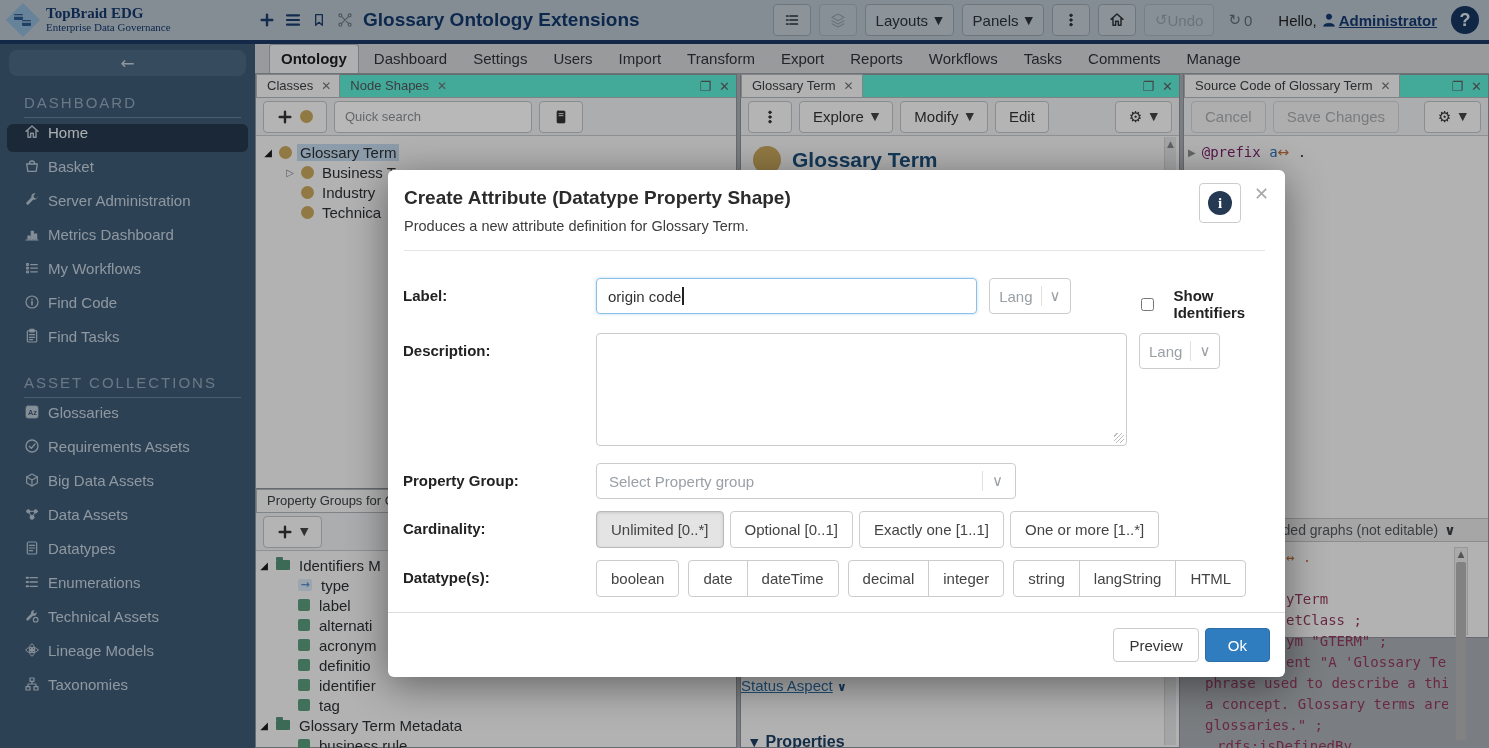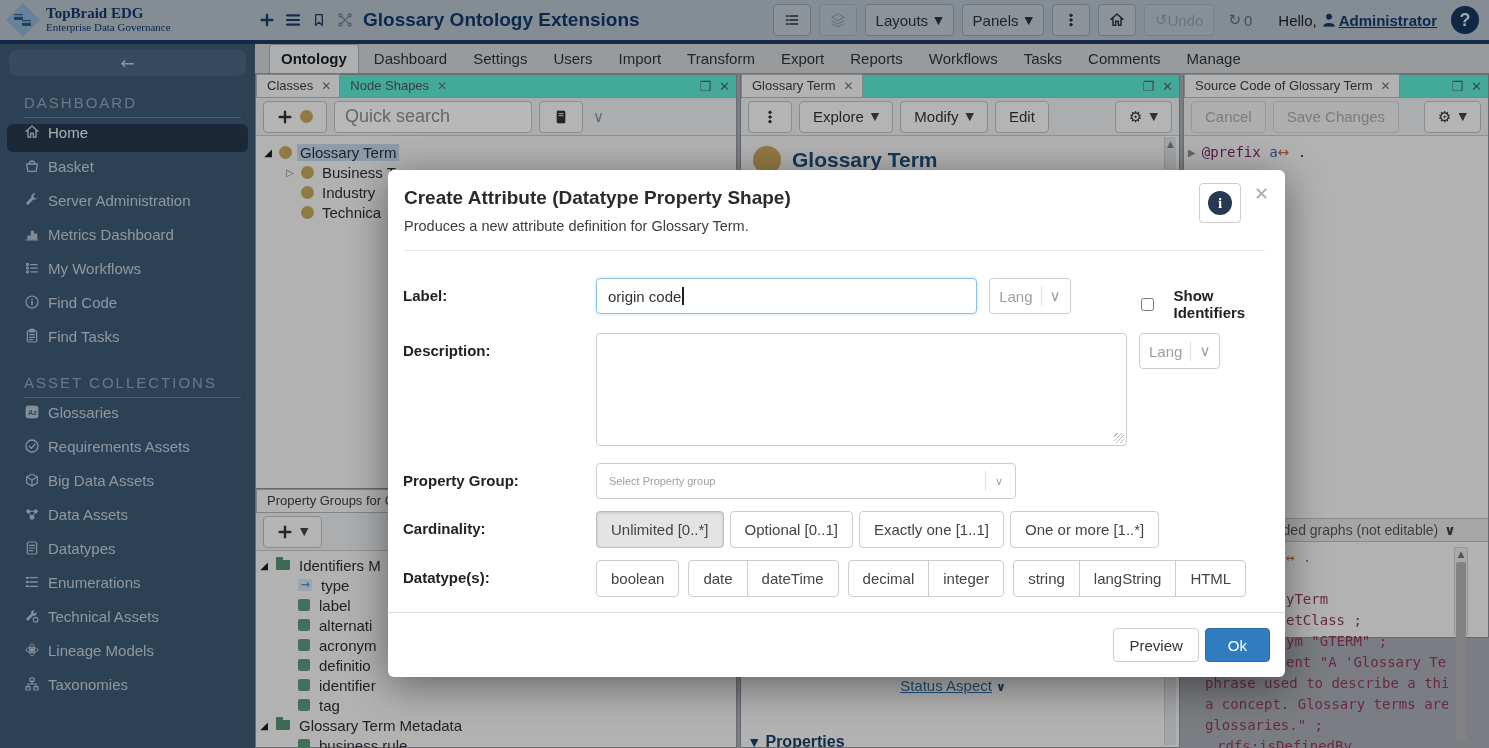--- a/index.html
+++ b/index.html
@@ -62,21 +62,21 @@
   .pbtn{height:32px;background:#fafafa;border:1px solid #c2c2c2;border-radius:4px;color:#333;
         font-size:15px;display:flex;align-items:center;justify-content:center;padding:0 13px;gap:7px;white-space:nowrap;}
   .pbtn .caret{font-size:11px;color:#444;}
   .pbtn.disabled{color:#a9adb0;background:#f1f1f1;border-color:#d4d4d4;}
   .gear-btn{margin-left:auto;}
 
   
   .panel-classes{left:255px;top:74px;width:482px;height:415px;}
   .qsearch{width:198px;height:32px;background:#fff;border:1px solid #c2c2c2;border-radius:4px;
            display:flex;align-items:center;padding:0 8px;color:#8b9096;font-size:15px;}
-  .qsearch input{border:none;outline:none;flex:1;font-size:18px;color:#333;font-family:inherit;background:transparent;}
+  .qsearch input{border:none;outline:none;flex:1;font-size:13px;color:#333;font-family:inherit;background:transparent;}
   .qsearch input::placeholder{color:#8b9096;}
   .qsearch .sep{width:1px;height:20px;background:#ddd;margin:0 7px;}
   .tree{font-size:15px;color:#2d3135;padding:6px 0 0 6px;}
   .trow{display:flex;align-items:center;height:20px;gap:5px;}
   .tcaret{width:12px;text-align:center;color:#1b1b1b;font-size:10px;flex:0 0 auto;}
   .tcaret.hollow{color:#7a7f83;}
   .gold{width:13px;height:13px;border-radius:50%;background:#c9a85e;flex:0 0 auto;}
   .tlabel{padding:0 3px;white-space:nowrap;}
   .tlabel.sel{background:#c2d9ec;}
   .tchild{margin-left:22px;}
@@ -91,21 +91,21 @@
   .tyarrow{width:14px;height:12px;background:#d7e7f5;border-radius:2px;color:#5b8fc9;font-size:11px;line-height:12px;
            text-align:center;font-weight:bold;flex:0 0 auto;}
 
   
   .panel-gt{left:740px;top:74px;width:440px;height:674px;}
   .gt-head{display:flex;align-items:center;gap:11px;padding:10px 0 0 12px;}
   .gt-circle{width:28px;height:28px;border-radius:50%;background:#c9a85e;}
   .gt-title{font-size:21px;font-weight:bold;color:#1d4f7c;}
   .gt-scroll{position:absolute;right:3px;top:62px;width:12px;height:608px;background:#e4e5e6;border-left:1px solid #cfd1d3;}
   .gt-scroll .up{position:absolute;top:2px;left:0;width:11px;text-align:center;color:#85898d;font-size:9px;}
-  .statusaspect{position:absolute;left:0;right:14px;top:602px;text-align:center;font-size:15px;}
+  .statusaspect{position:absolute;left:0;right:14px;top:602px;text-align:left;font-size:15px;}
   .statusaspect a{color:#2e6da4;text-decoration:underline;}
   .statusaspect .caret{color:#1d4f7c;font-weight:bold;text-decoration:none;font-size:12px;}
   .props{position:absolute;left:9px;top:658px;font-size:16px;font-weight:bold;color:#1d3f63;display:flex;align-items:center;gap:7px;}
   .props .tri{font-size:11px;}
 
   
   .panel-src{left:1183px;top:74px;width:306px;height:564px;font-size:14px;}
   .code{font-family:"DejaVu Sans Mono",monospace;font-size:14px;}
   .src-top{padding:8px 0 0 4px;display:flex;gap:6px;}
   .src-gutter{color:#8a8f93;font-size:10px;padding-top:3px;}
@@ -147,21 +147,21 @@
   .langbox{height:36px;border:1px solid #ccc;border-radius:4px;margin-left:12px;display:flex;align-items:center;
            padding:0 9px;color:#9aa0a5;font-size:15px;gap:8px;}
   .langbox .sep{width:1px;height:20px;background:#e0e0e0;}
   .showids{display:flex;align-items:center;gap:20px;margin-left:70px;padding-top:9px;}
   .showids input{width:13px;height:13px;margin:0;}
   .showids span{font-size:15px;font-weight:bold;color:#222;}
   .m-textarea{width:531px;height:113px;border:1px solid #ccc;border-radius:4px;position:relative;}
   .resize-grip{position:absolute;right:2px;bottom:2px;width:10px;height:10px;
      background:repeating-linear-gradient(135deg,transparent,transparent 2px,#bbb 2px,#bbb 3px);}
   .m-select{width:420px;height:36px;border:1px solid #ccc;border-radius:4px;display:flex;align-items:center;
-            padding:0 12px;color:#9aa0a5;font-size:11px;}
+            padding:0 12px;color:#9aa0a5;font-size:15px;}
   .m-select .sep{margin-left:auto;width:1px;height:20px;background:#e0e0e0;margin-right:9px;}
   .btnrow{display:flex;gap:6px;}
   .card-btn{height:37px;border:1px solid #ccc;border-radius:4px;background:#fff;font-size:15px;color:#444;
             display:flex;align-items:center;padding:0 14px;white-space:nowrap;}
   .card-btn.sel{background:#e4e4e4;border-color:#b9b9b9;box-shadow:inset 0 1px 3px rgba(0,0,0,.12);}
   .dtgroups{display:flex;gap:9px;}
   .dtgroup{display:flex;border:1px solid #ccc;border-radius:4px;overflow:hidden;background:#fff;height:37px;}
   .dt-btn{font-size:15px;color:#444;display:flex;align-items:center;padding:0 14px;border-left:1px solid #ccc;white-space:nowrap;}
   .dt-btn:first-child{border-left:none;}
   .m-footer{position:absolute;left:0;right:0;bottom:0;height:65px;border-top:1px solid #ddd;

